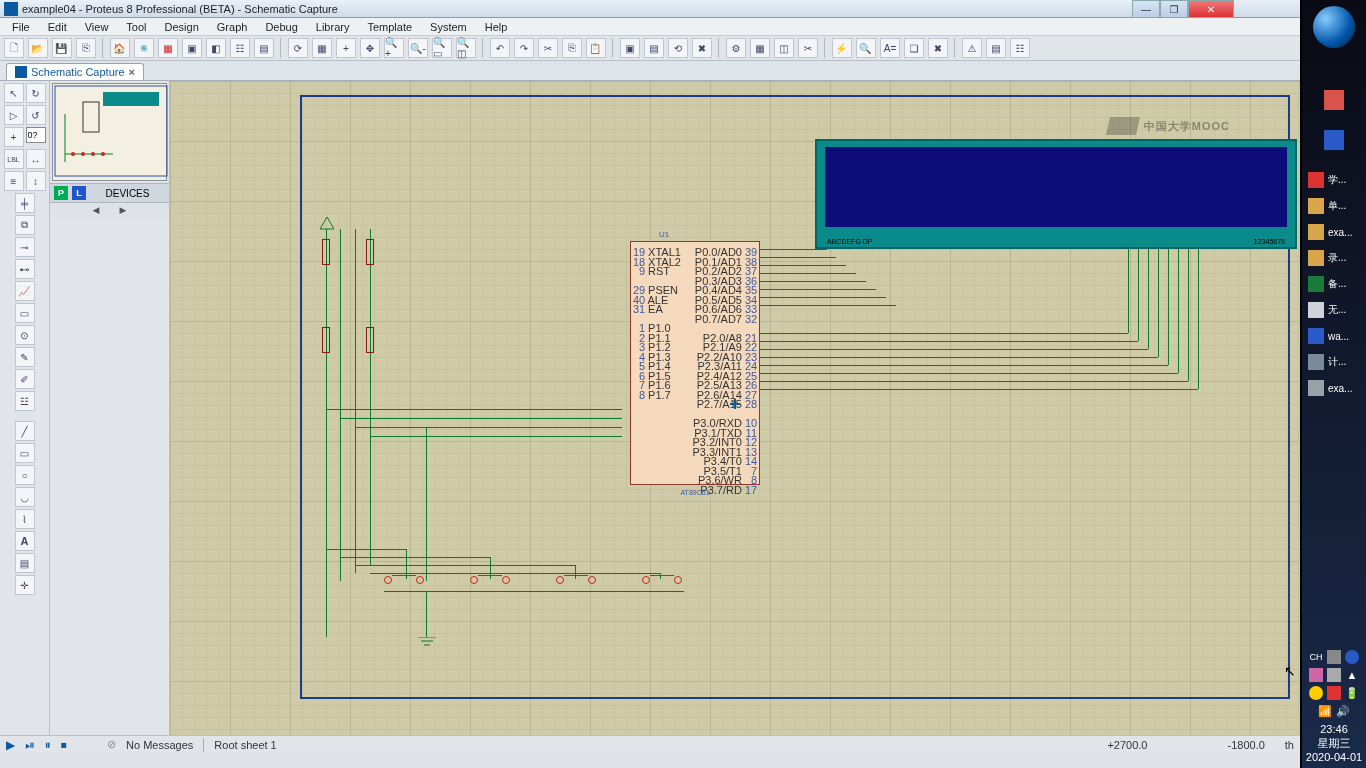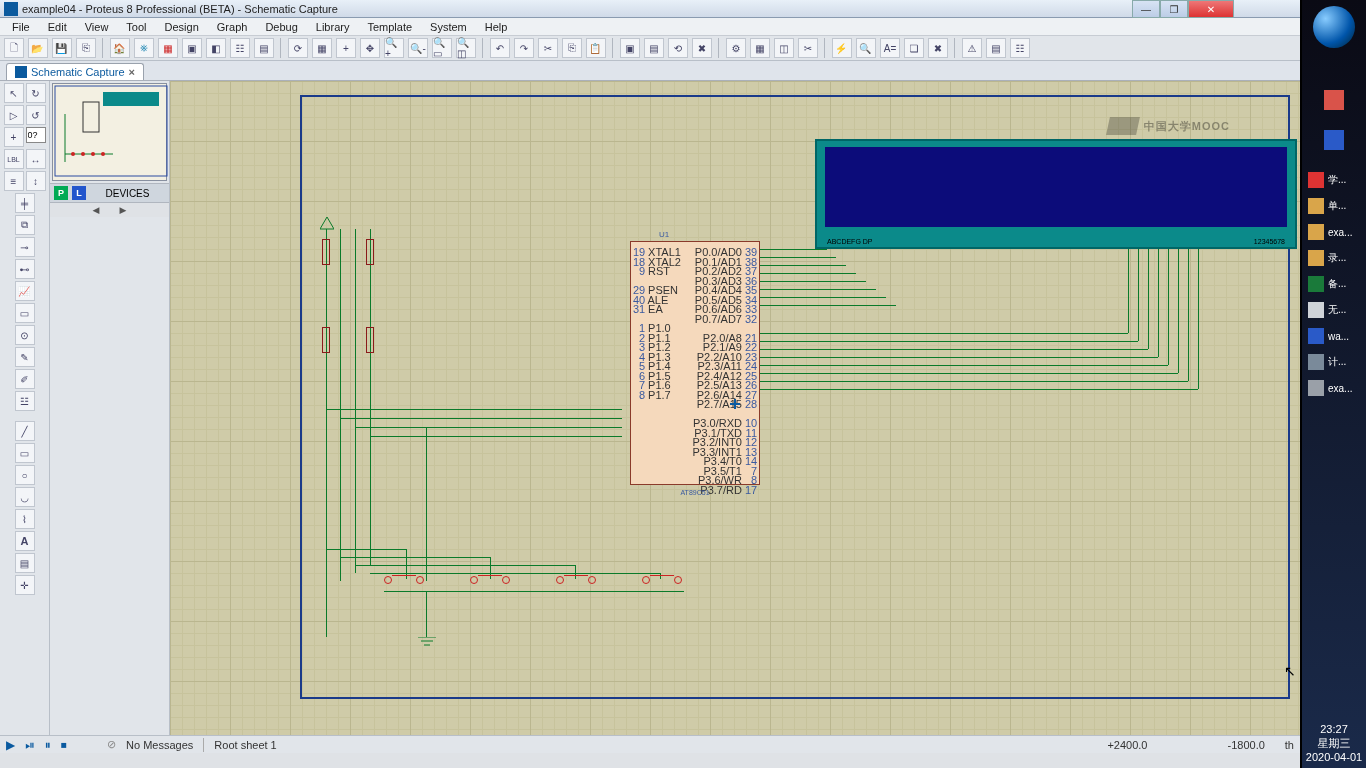--- a/index.html
+++ b/index.html
@@ -460,21 +460,21 @@
     <span class="play">▶</span>
     <span class="play">⏯</span>
     <span class="play">⏸</span>
     <span class="play">⏹</span>
     <span style="width:20px"></span>
     <span style="color:#888">⊘</span>
     <span>No Messages</span>
     <span style="border-left:1px solid #aaa;height:14px"></span>
     <span>Root sheet 1</span>
     <span class="spacer"></span>
-    <span>+2400.0</span>
+    <span>+2700.0</span>
     <span style="width:60px"></span>
     <span>-1800.0</span>
     <span style="margin-left:10px">th</span>
   </div>
 </div>
 
 <div class="win-sidebar">
   <div class="orb"></div>
   <div style="height:30px"></div>
   <div style="width:20px;height:20px;background:#d9534a"></div>
@@ -511,17 +511,30 @@
     </div>
   <div class="side-item">
       <span class="ic" style="background:#7a8a9a"></span>
       <span class="tx">计...</span>
     </div>
   <div class="side-item">
       <span class="ic" style="background:#9aa0a8"></span>
       <span class="tx">exa...</span>
     </div>
   <div class="side-bottom">
-    <div>23:27</div>
+    <div class="tray">
+      <span style="color:#fff;font-size:9px">CH</span>
+      <span style="background:#888"></span>
+      <span style="background:#2a5ac8;border-radius:50%"></span>
+      <span style="background:#c6a"></span>
+      <span style="background:#aaa"></span>
+      <span style="color:#fff">▲</span>
+      <span style="background:#fc0;border-radius:50%"></span>
+      <span style="background:#d33"></span>
+      <span style="color:#fff">🔋</span>
+      <span style="color:#fff">📶</span>
+      <span style="color:#fff">🔊</span>
+    </div>
+    <div>23:46</div>
     <div>星期三</div>
     <div>2020-04-01</div>
   </div>
 </div>
 
 </body></html>

